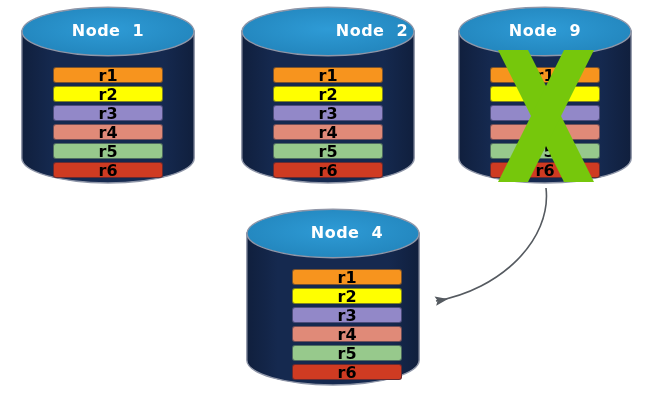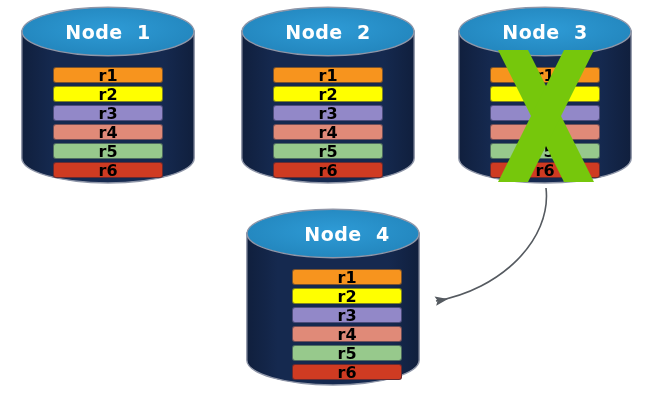--- a/index.html
+++ b/index.html
@@ -28,21 +28,21 @@
     left: 0; top: 0;
     overflow: visible;
   }
   .node-title {
     position: absolute;
     left: 0;
     width: 100%;
     text-align: center;
     color: #ffffff;
     font-weight: bold;
-    font-size: 19px;
+    font-size: 16px;
     letter-spacing: 0.5px;
     white-space: pre;
     pointer-events: none;
   }
   .rows {
     position: absolute;
     left: 0;
     width: 100%;
   }
   .row-bar {
@@ -119,21 +119,21 @@
               <stop offset="100%" stop-color="#101f3d"></stop>
             </linearGradient>
             <radialGradient id="topGrad1" cx="0.5" cy="0.45" r="0.75">
               <stop offset="0%" stop-color="#2e9bd6"></stop>
               <stop offset="100%" stop-color="#1f7fb5"></stop>
             </radialGradient>
           </defs>
           <path d="M 0.8 25 L 0.8 152 A 86.2 25 0 0 0 173.2 152 L 173.2 25 Z" fill="url(#bodyGrad1)" stroke="#8f96a8" stroke-width="1.4"></path>
           <ellipse cx="87" cy="25.5" rx="86" ry="24.2" fill="url(#topGrad1)" stroke="#8f96a8" stroke-width="1.4"></ellipse>
         </svg>
-        <div class="node-title" style="top: 15px; color: rgb(255, 255, 255);">Node  2</div>
+        <div class="node-title" style="top: 15px; color: rgb(255, 255, 255); margin-left: 44px;">Node  2</div>
         <div class="rows" style="top: 61px;">
           <div class="row-bar" style="background: rgb(247, 148, 30); width: 110px; color: rgb(0, 0, 0);">r1</div>
           <div class="row-gap"></div>
           <div class="row-bar" style="background: rgb(255, 255, 0); width: 110px; color: rgb(0, 0, 0);">r2</div>
           <div class="row-gap"></div>
           <div class="row-bar" style="background: rgb(146, 136, 200); width: 110px; color: rgb(0, 0, 0);">r3</div>
           <div class="row-gap"></div>
           <div class="row-bar" style="background: rgb(224, 138, 120); width: 110px; color: rgb(0, 0, 0);">r4</div>
           <div class="row-gap"></div>
           <div class="row-bar" style="background: rgb(151, 201, 140); width: 110px; color: rgb(0, 0, 0);">r5</div>
@@ -151,21 +151,21 @@
               <stop offset="100%" stop-color="#101f3d"></stop>
             </linearGradient>
             <radialGradient id="topGrad2" cx="0.5" cy="0.45" r="0.75">
               <stop offset="0%" stop-color="#2e9bd6"></stop>
               <stop offset="100%" stop-color="#1f7fb5"></stop>
             </radialGradient>
           </defs>
           <path d="M 0.8 25 L 0.8 152 A 86.2 25 0 0 0 173.2 152 L 173.2 25 Z" fill="url(#bodyGrad2)" stroke="#8f96a8" stroke-width="1.4"></path>
           <ellipse cx="87" cy="25.5" rx="86" ry="24.2" fill="url(#topGrad2)" stroke="#8f96a8" stroke-width="1.4"></ellipse>
         </svg>
-        <div class="node-title" style="top: 15px; color: rgb(255, 255, 255);">Node  3</div>
+        <div class="node-title" style="top: 15px; color: rgb(255, 255, 255);">Node  9</div>
         <div class="rows" style="top: 61px;">
           <div class="row-bar" style="background: rgb(247, 148, 30); width: 110px; color: rgb(0, 0, 0);">r1</div>
           <div class="row-gap"></div>
           <div class="row-bar" style="background: rgb(255, 255, 0); width: 110px; color: rgb(0, 0, 0);">r2</div>
           <div class="row-gap"></div>
           <div class="row-bar" style="background: rgb(146, 136, 200); width: 110px; color: rgb(0, 0, 0);">r3</div>
           <div class="row-gap"></div>
           <div class="row-bar" style="background: rgb(224, 138, 120); width: 110px; color: rgb(0, 0, 0);">r4</div>
           <div class="row-gap"></div>
           <div class="row-bar" style="background: rgb(151, 201, 140); width: 110px; color: rgb(0, 0, 0);">r5</div>

